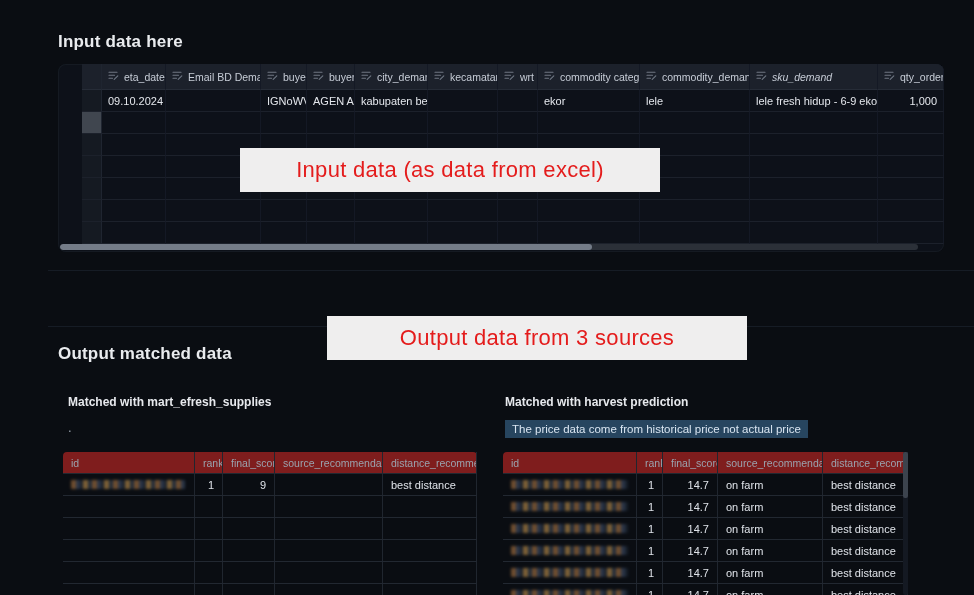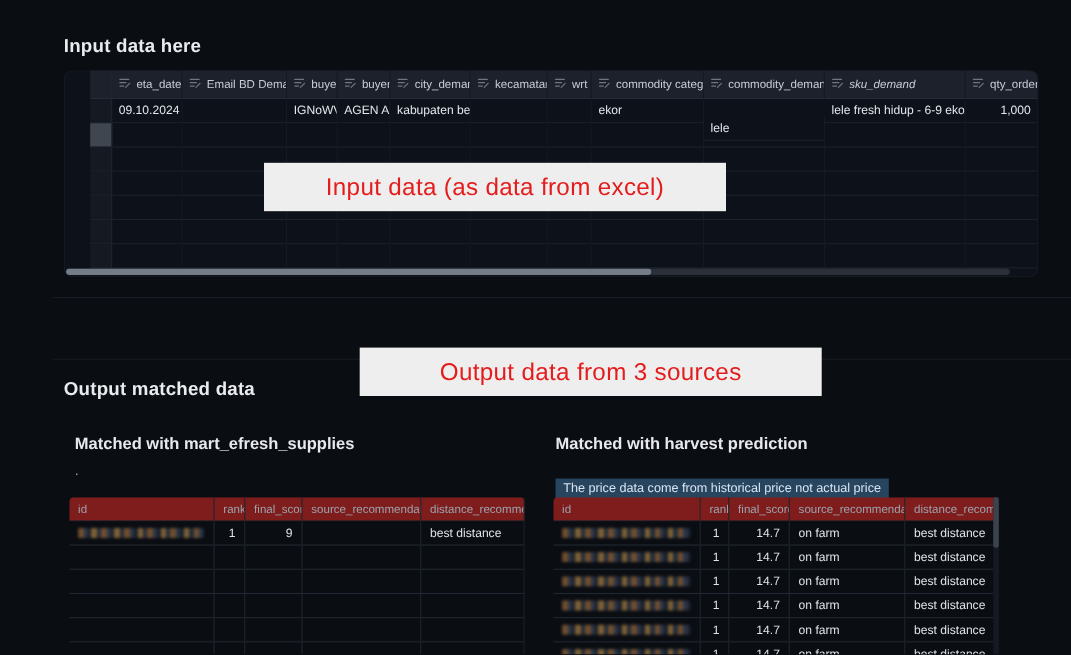--- a/index.html
+++ b/index.html
@@ -43,27 +43,27 @@
   }
   #callout-input{left:240px;top:148px;width:420px;height:44px}
   #callout-output{left:327px;top:316px;width:420px;height:44px}
 
   .divider{background:#161c25;height:1px}
   #divider-1{left:48px;top:270px;width:926px}
   #divider-2{left:48px;top:326px;width:926px}
 
   
   #output-title{left:58px;top:344px}
-  .panel-title{color:#e7e9ed;font-size:15px;font-weight:bold}
+  .panel-title{color:#e7e9ed;font-size:12px;font-weight:bold}
   #left-panel-title{left:68px;top:395px}
   #right-panel-title{left:505px;top:395px}
   #left-panel-dot{left:68px;top:420px;color:#97a0ab;font-size:13px}
   #price-note{
     left:505px;top:420px;background:#27455f;color:#d9e5f1;
-    font-size:11.5px;padding:3px 7px;white-space:nowrap;margin-top:15px;
+    font-size:11.5px;padding:3px 7px;white-space:nowrap;
   }
 
   .otable{overflow:hidden}
   #left-table{left:63px;top:452px;width:414px;height:143px}
   #right-table{left:503px;top:452px;width:405px;height:143px}
   .orow{display:flex;height:22px;box-sizing:border-box;border-bottom:1px solid #222831}
   .orow.ohead{background:#7f1d1d;border-radius:4px 4px 0 0}
   .ocell{
     box-sizing:border-box;flex:0 0 auto;height:100%;
     font-size:11px;color:#dfe3e9;display:flex;align-items:center;
@@ -214,21 +214,21 @@
     <div class="igrow">
       <div class="igcell iggutter"></div>
       <div class="igcell" style="width: 64px;">09.10.2024</div>
       <div class="igcell" style="width: 95px;"></div>
       <div class="igcell" style="width: 46px;">IGNoWVrYG</div>
       <div class="igcell" style="width: 48px;">AGEN ADUL</div>
       <div class="igcell" style="width: 73px;">kabupaten bekasi</div>
       <div class="igcell" style="width: 70px;"></div>
       <div class="igcell" style="width: 40px;"></div>
       <div class="igcell" style="width: 102px;">ekor</div>
-      <div class="igcell" style="width: 110px; margin-top: 16px;">lele</div>
+      <div class="igcell" style="width: 110px;">lele</div>
       <div class="igcell" style="width: 128px;">lele fresh hidup - 6-9 ekor/kg</div>
       <div class="igcell num" style="width: 66px;">1,000</div>
     </div>
     <div class="igrow">
       <div class="igcell iggutter selected"></div>
       <div class="igcell" style="width: 64px;"></div>
       <div class="igcell" style="width: 95px;"></div>
       <div class="igcell" style="width: 46px;"></div>
       <div class="igcell" style="width: 48px;"></div>
       <div class="igcell" style="width: 73px;"></div>

